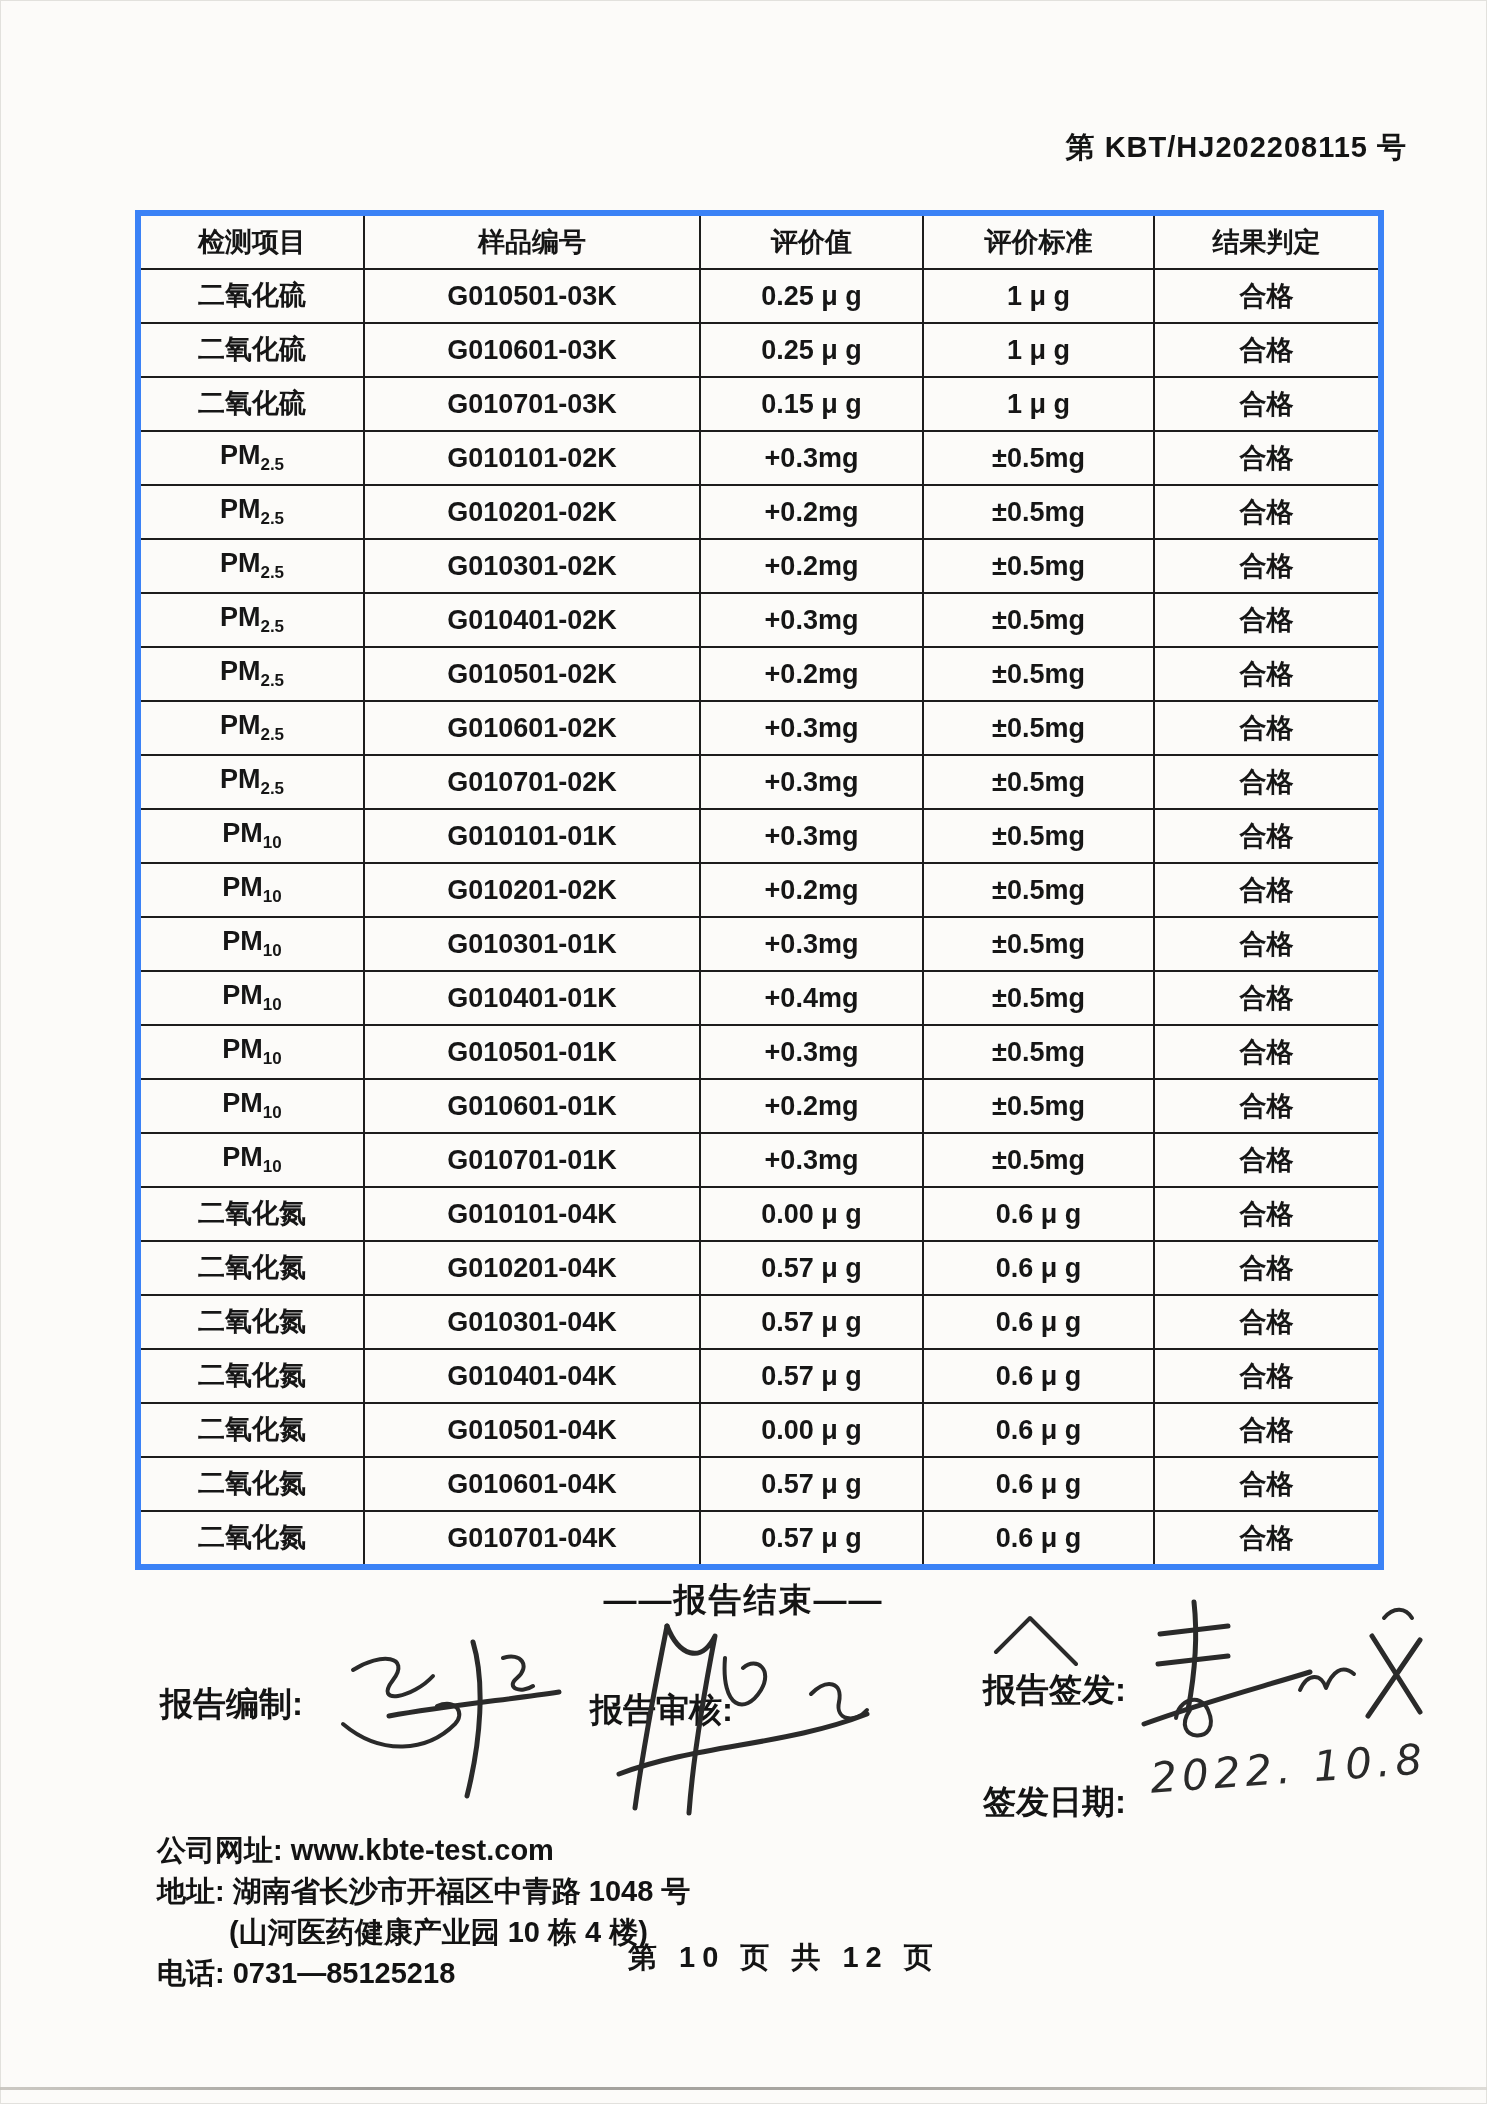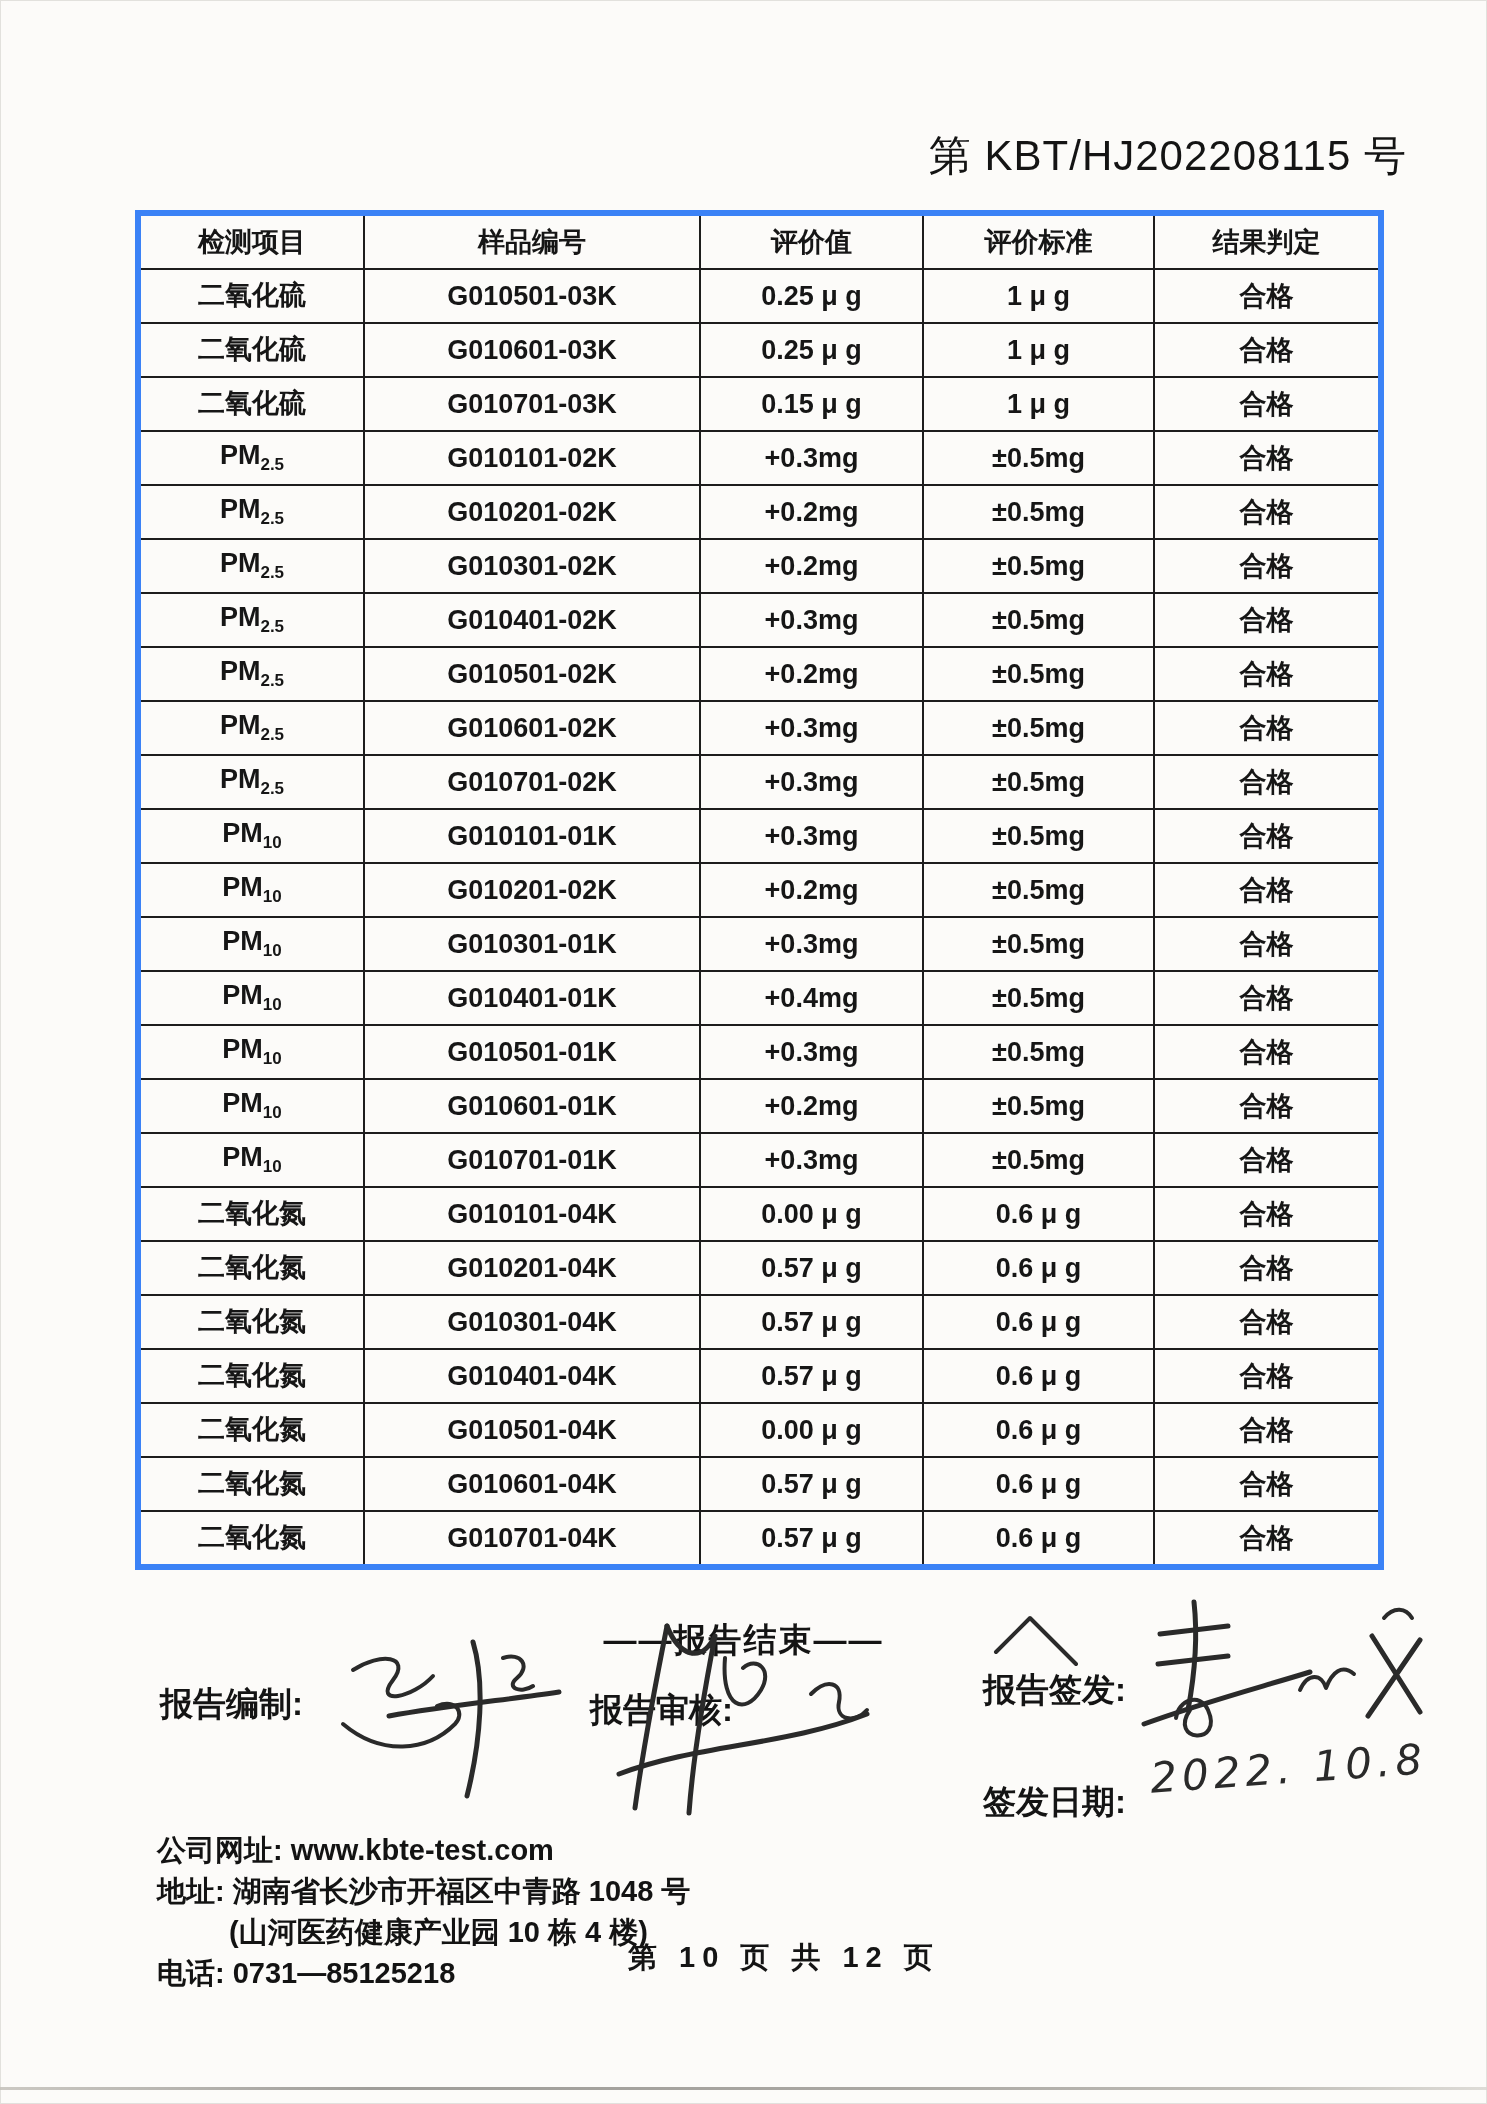--- a/index.html
+++ b/index.html
@@ -11,21 +11,21 @@
   }
   .page{
     position:relative;width:1487px;height:2104px;
     background:#fcfbf9;
     box-shadow:inset 0 0 0 1px #e2e1dd;
     overflow:hidden;
     color:#151515;
   }
   .report-number{
     position:absolute;top:128px;right:80px;
-    font-size:42px;font-weight:400;letter-spacing:1px;color:#141414;
+    font-size:29px;font-weight:700;letter-spacing:1px;color:#141414;
   }
   table.results{
     position:absolute;left:135px;top:210px;
     border-collapse:collapse;table-layout:fixed;
     width:1243px;
   }
   table.results col.c1{width:226px}
   table.results col.c2{width:336px}
   table.results col.c3{width:223px}
   table.results col.c4{width:231px}
@@ -35,21 +35,21 @@
     height:52px;
     text-align:center;vertical-align:middle;
     font-size:27px;font-weight:700;color:#161616;
     padding:0;
     overflow:hidden;white-space:nowrap;
   }
   table.results{border:6px solid #3b82f6;}
   table.results td sub{font-size:17px;font-weight:700;}
   .end-marker{
     position:absolute;left:0;top:1578px;width:100%;
-    text-align:center;font-size:33px;font-weight:700;letter-spacing:2px;color:#141414;margin-top:40px;
+    text-align:center;font-size:33px;font-weight:700;letter-spacing:2px;color:#141414;
   }
   .sig-label{
     position:absolute;font-size:33px;font-weight:700;color:#141414;white-space:nowrap;
   }
   .lbl-prepared{left:160px;top:1682px;}
   .lbl-reviewed{left:590px;top:1688px;}
   .lbl-issued{left:983px;top:1668px;}
   .lbl-issue-date{left:983px;top:1752px;margin-top:28px;}
   .sig{position:absolute;}
   .sig path{fill:none;stroke:#2a2a2a;stroke-linecap:round;stroke-linejoin:round;}

